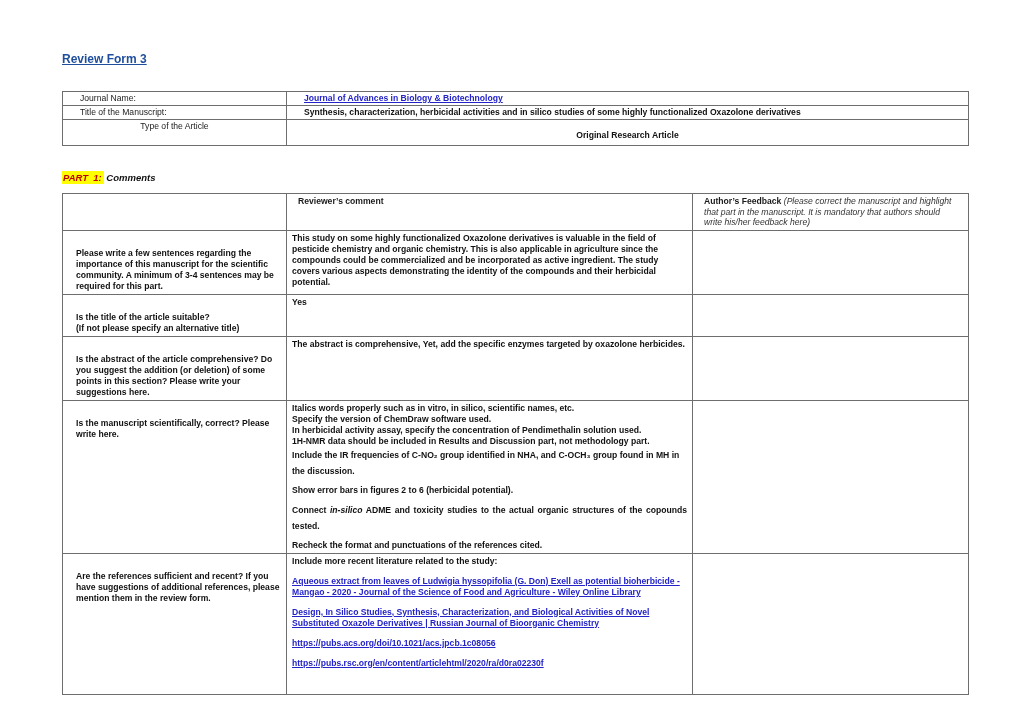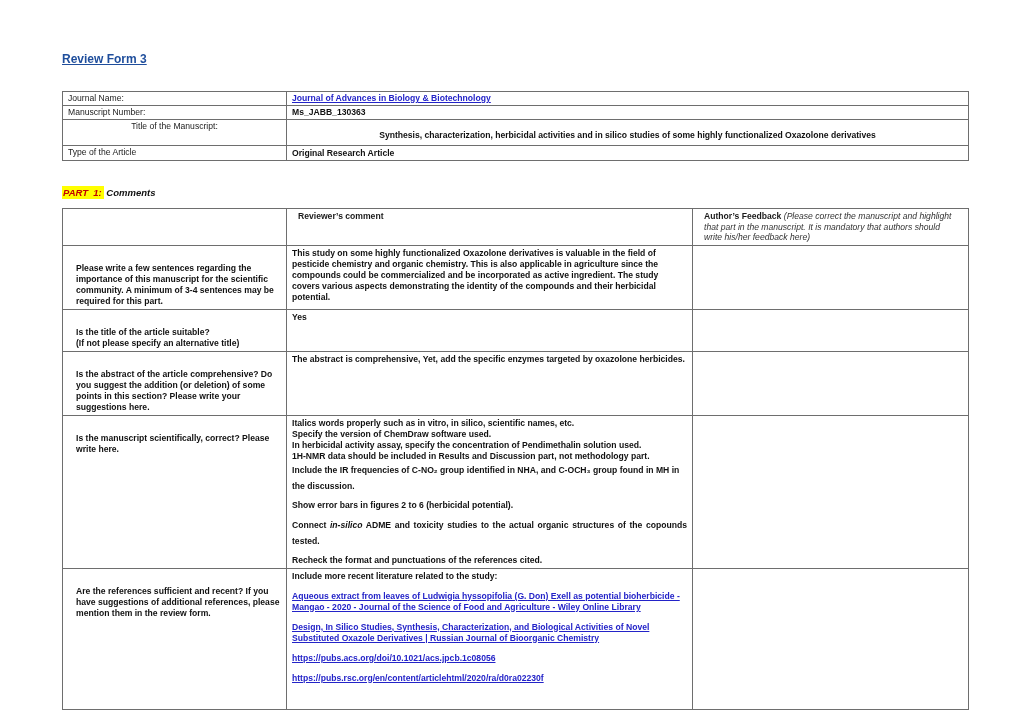--- a/index.html
+++ b/index.html
@@ -24,21 +24,21 @@
   }
   table{border-collapse:collapse;table-layout:fixed;}
   td,th{border:1px solid var(--border-grey);vertical-align:top;overflow:hidden;}
   
   .itable{margin:25px 0 0 62px;width:906px;font-size:8.6px;line-height:11px;}
   .itable col.c1{width:224px;}
   .itable col.c2{width:682px;}
   .itable tr{height:14px;}
   .itable tr:nth-child(3){height:26px;text-align:center;}
   .itable tr:nth-child(4){height:15px;}
-  .itable td{padding:1px 5px;}
+  .itable td{padding:1px 17px;}
   .itable .ilabel{font-weight:normal;color:#222;}
   .itable .ivalue{font-weight:bold;color:#111;}
   .itable tr:nth-child(3) .ivalue{vertical-align:middle;padding-top:6px;}
   .itable tr:nth-child(4) .ivalue{vertical-align:middle;}
   a.doc-link{
     color:var(--link-blue);font-weight:bold;text-decoration:underline;cursor:pointer;
   }
   
   .part-heading{margin:26px 0 0 62px;font-size:9.5px;font-weight:bold;color:#111;font-style:italic;}
   .part-highlight{
@@ -89,24 +89,20 @@
     <colgroup>
         <col class="c1">
         <col class="c2">
       </colgroup>
     <tbody>
         <tr>
           <td class="ilabel">Journal Name:</td>
           <td class="ivalue"><a class="doc-link" href="#">Journal of Advances in Biology &amp; Biotechnology</a></td>
         </tr>
         <tr>
-          <td class="ilabel">Manuscript Number:</td>
-          <td class="ivalue">Ms_JABB_130363</td>
-        </tr>
-        <tr>
           <td class="ilabel">Title of the Manuscript:</td>
           <td class="ivalue">Synthesis, characterization, herbicidal activities and in silico studies of some highly functionalized Oxazolone derivatives</td>
         </tr>
         <tr>
           <td class="ilabel">Type of the Article</td>
           <td class="ivalue">Original Research Article</td>
         </tr>
       </tbody>
   </table>
 

